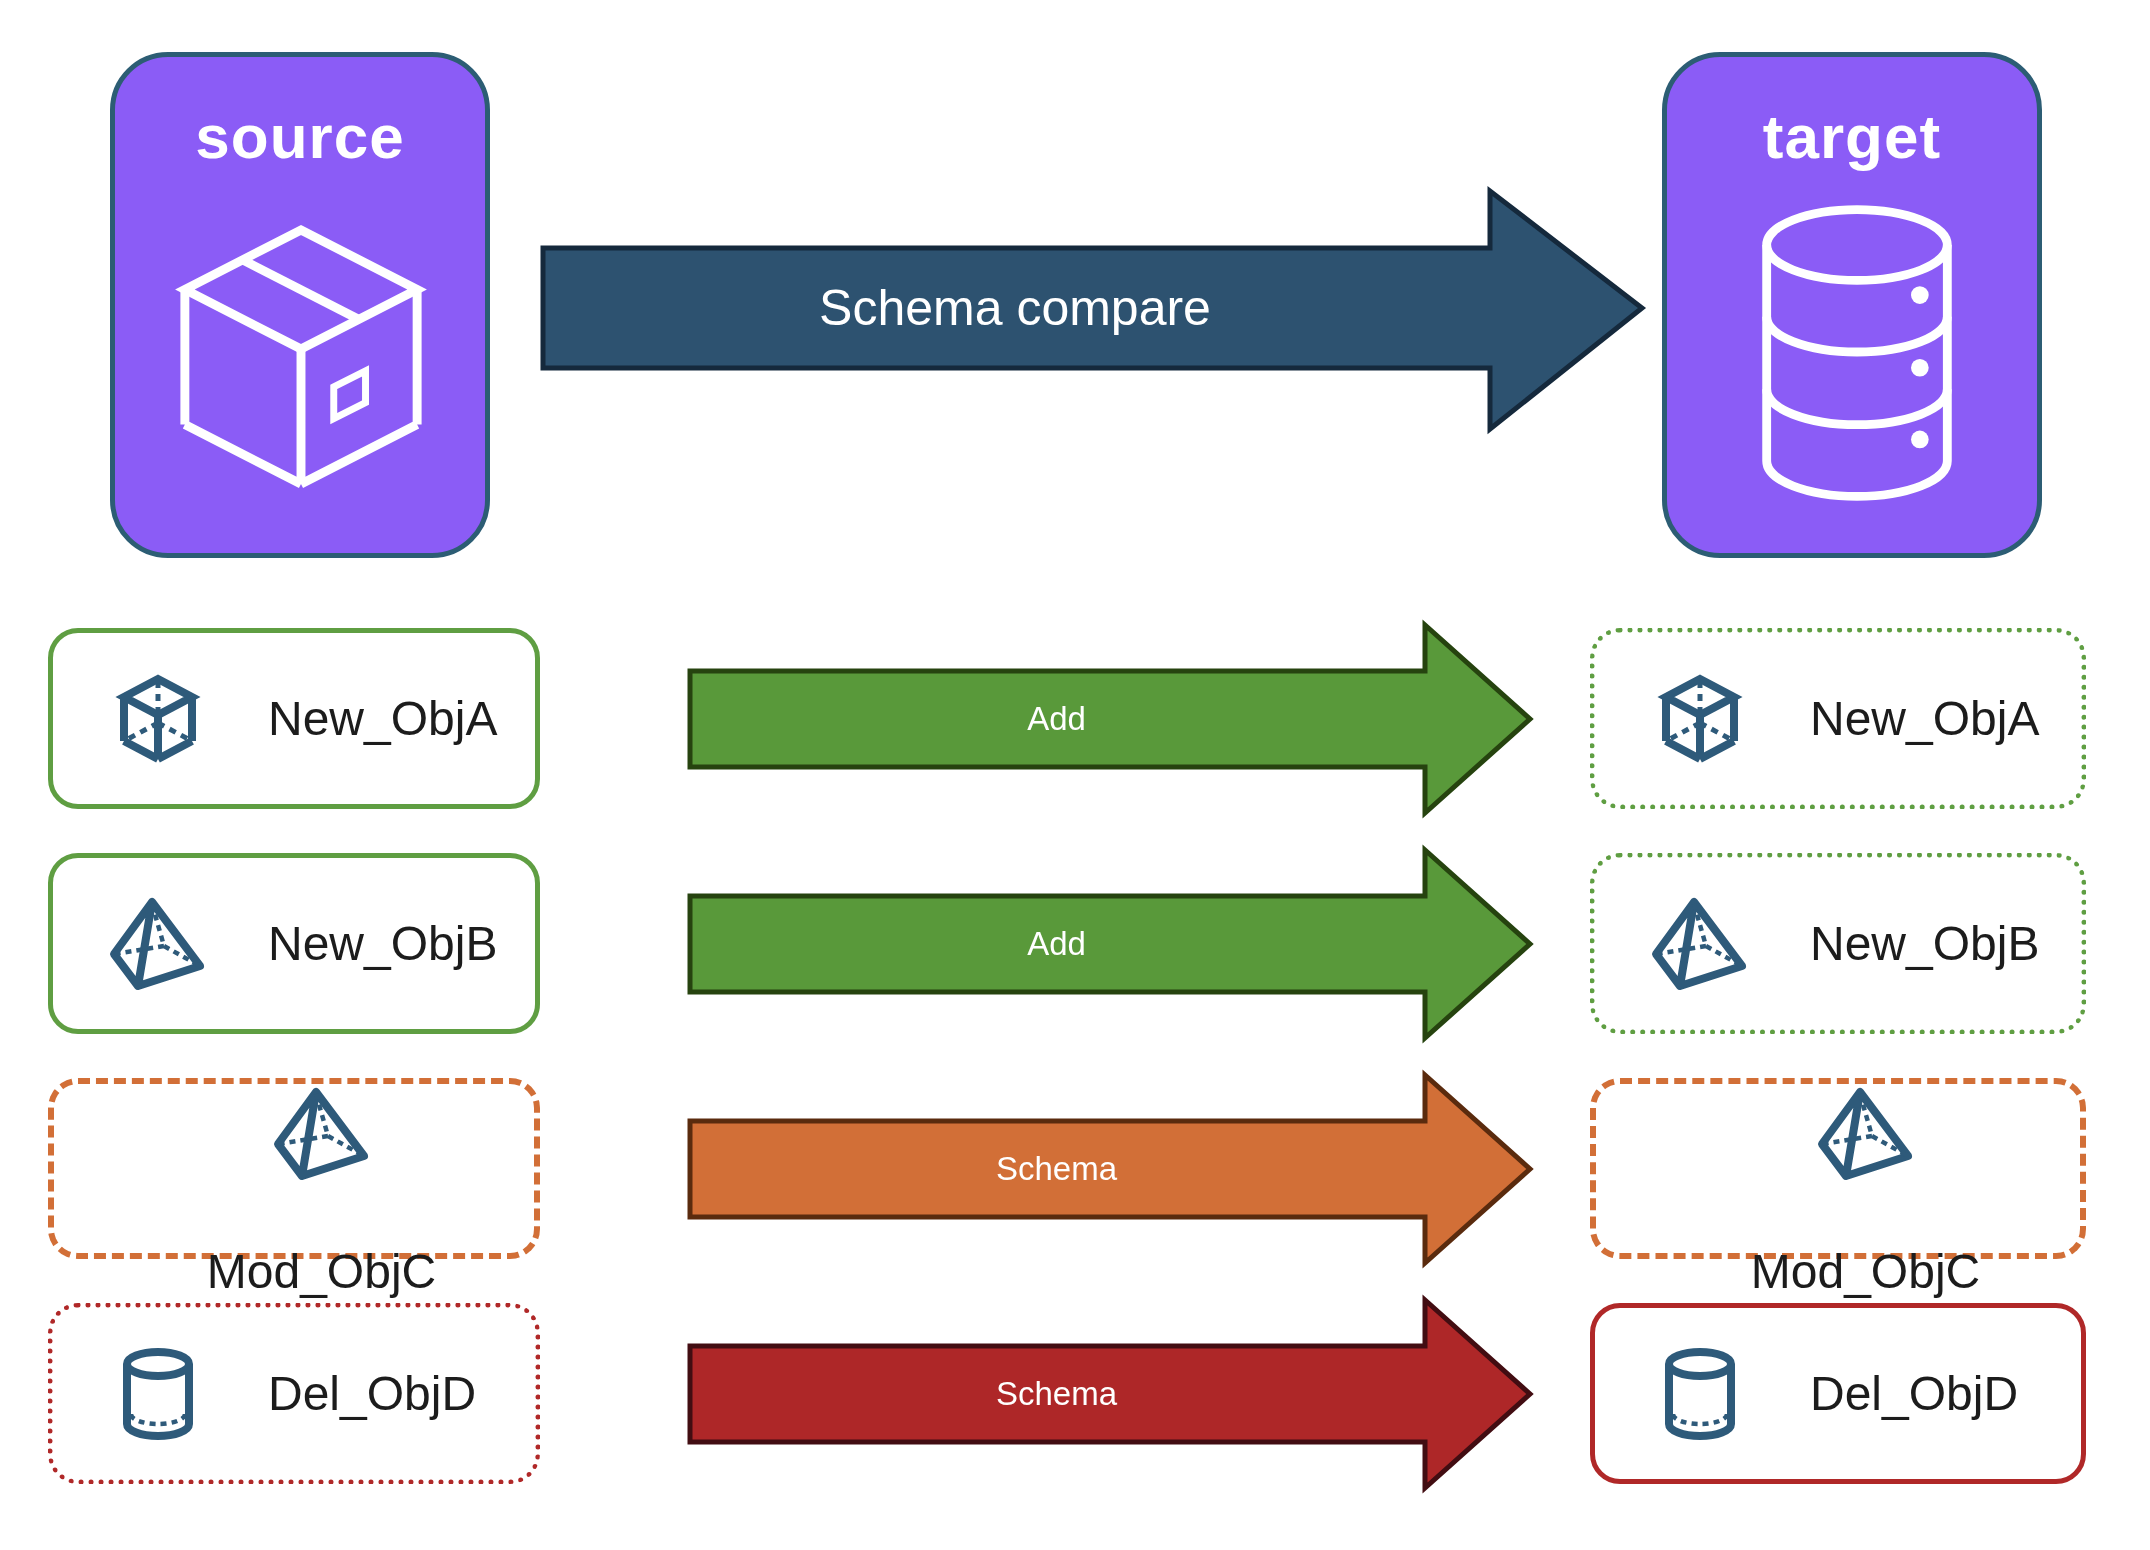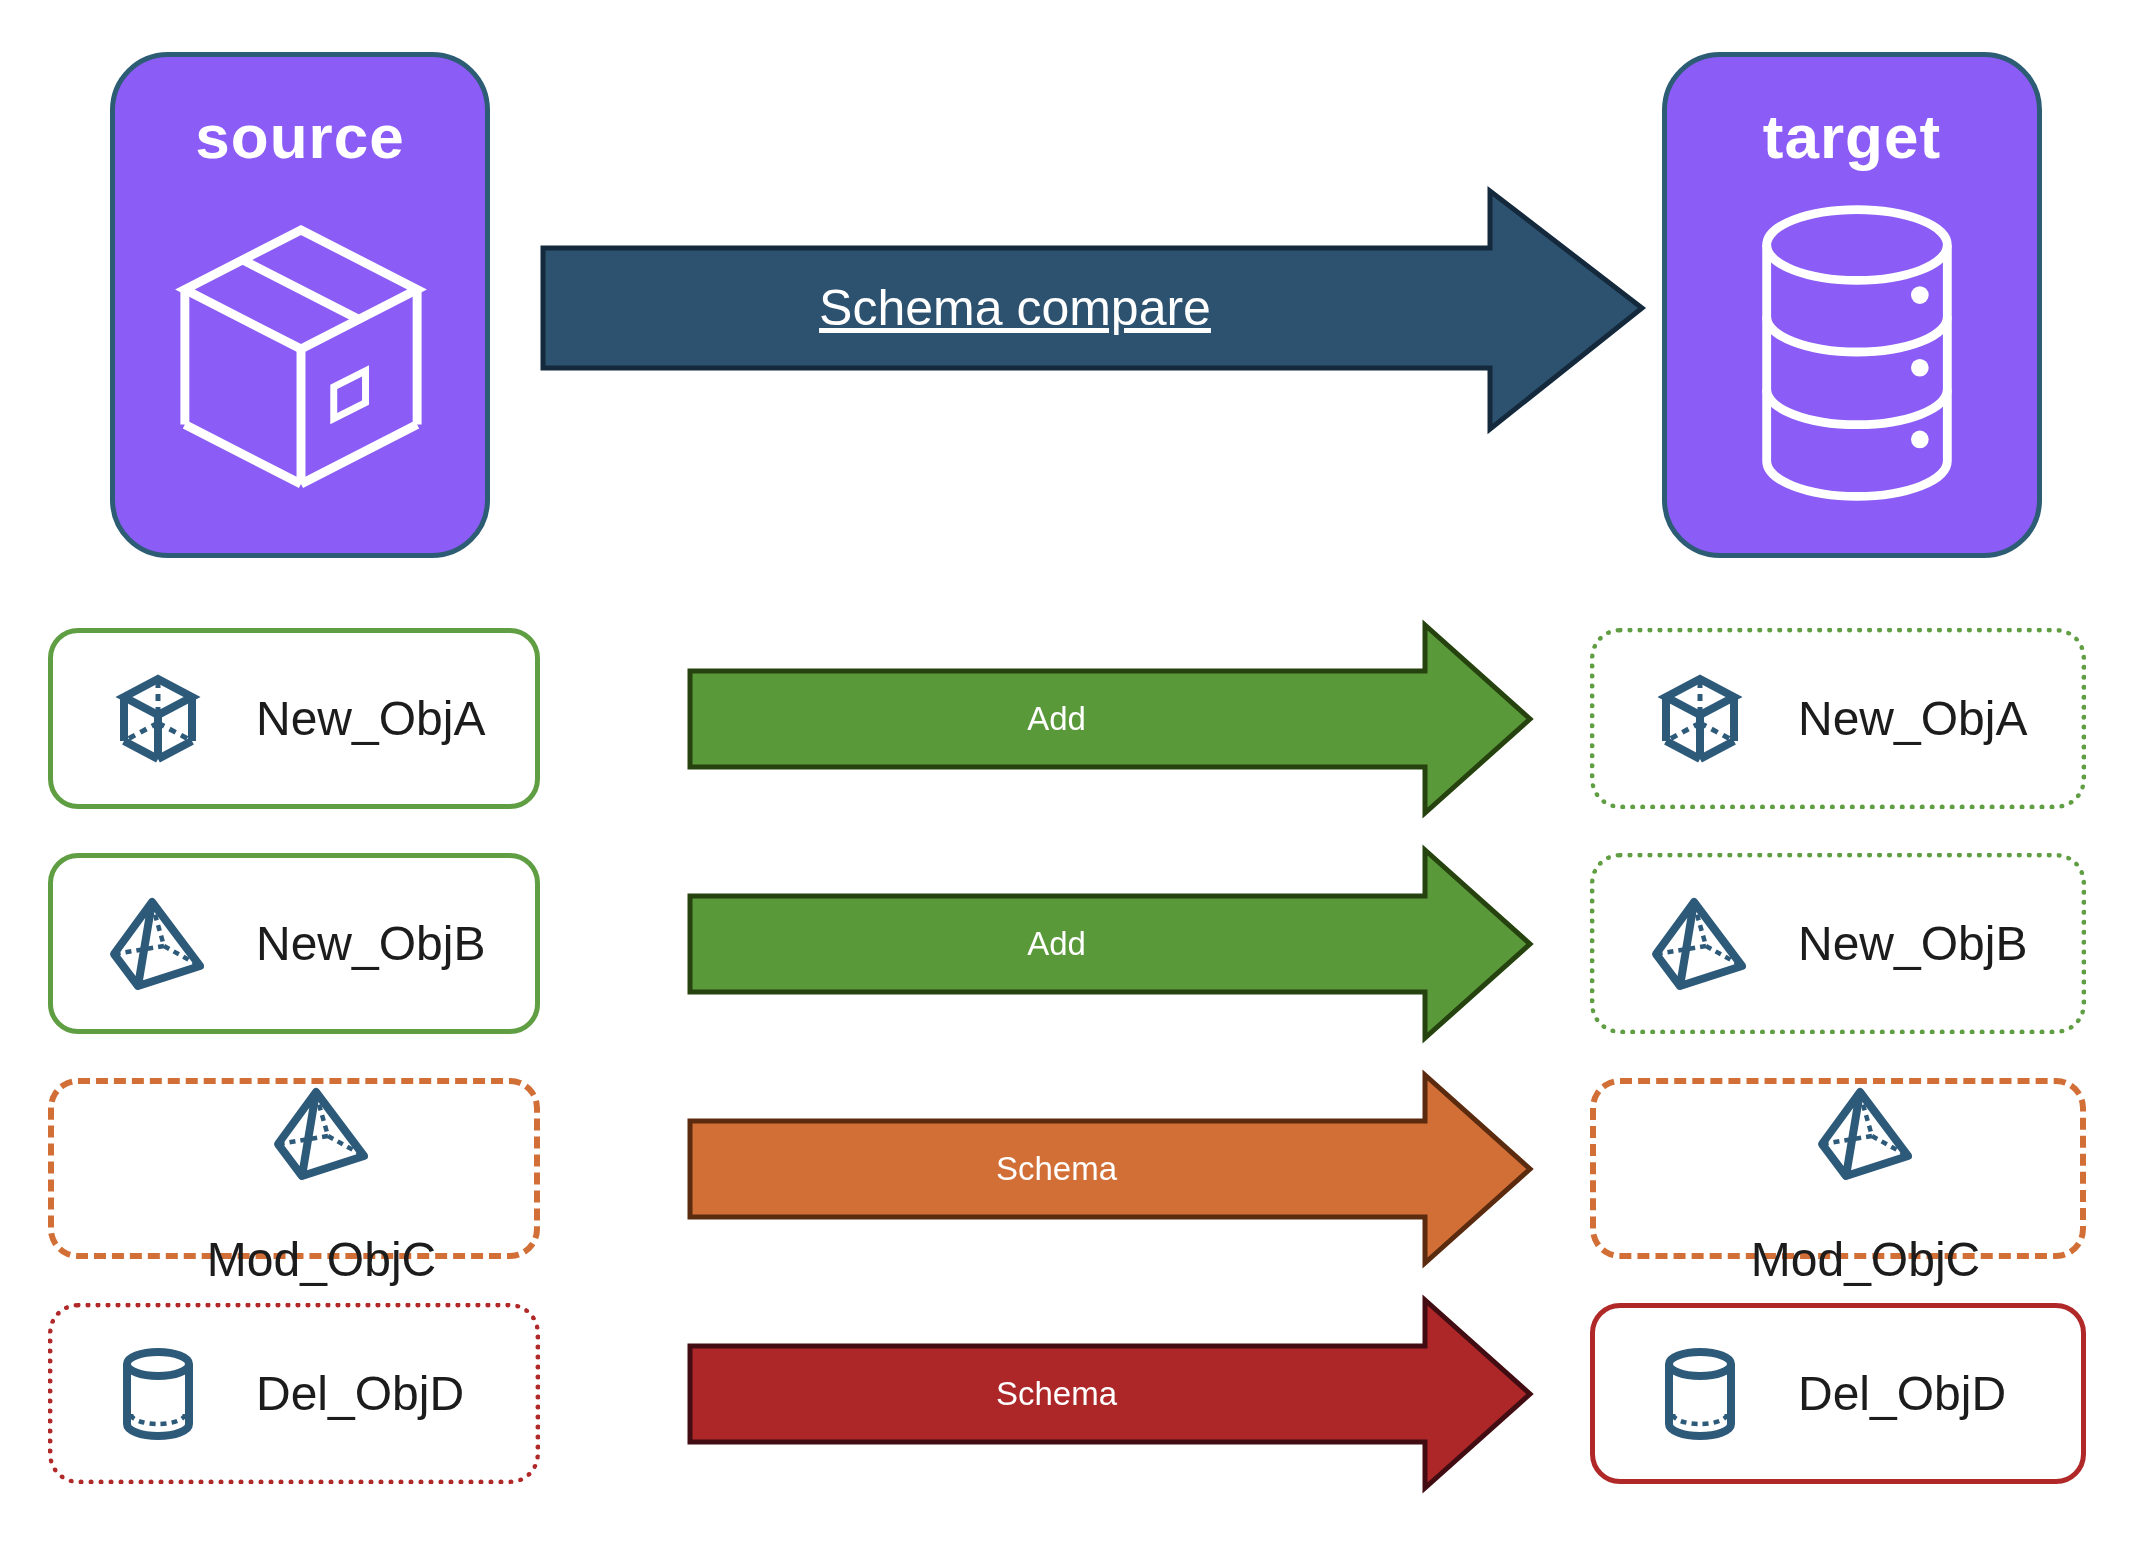--- a/index.html
+++ b/index.html
@@ -19,21 +19,21 @@
     color:#ffffff; font-size:62px; font-weight:bold; letter-spacing:1px;
   }
   .node-icon { position:absolute; color:#ffffff; }
   .node-icon.package  { left:52px; top:150px; width:268px; height:300px; }
   .node-icon.database { left:82px; top:138px; width:216px; height:316px; }
 
   
   .obj-box {
     position:absolute; height:181px; border-radius:30px; box-sizing:border-box;
     background:#ffffff; display:flex; align-items:center;
-    gap:48px; padding-left:55px;
+    gap:60px; padding-left:55px;
   }
   .obj-box.left  { left:48px;  width:492px; }
   .obj-box.right { left:1590px; width:496px; }
   .solid-green   { border:5px solid  #5f9e42; }
   .dotted-green  { border:5px dotted #5f9e42; }
   .dashed-orange { border:6px dashed #d26f37;flex-direction:column; }
   .dotted-red    { border:5px dotted #b02828; }
   .solid-red     { border:5px solid  #b02828; }
 
   .obj-icon { width:100px; height:100px; color:#2e5a7a; flex:0 0 auto; }
@@ -41,21 +41,21 @@
 
   
   .schema-arrow { position:absolute; left:540px; top:188px; width:1105px; height:244px; }
   .flow-arrow   { position:absolute; left:688px; width:845px; height:194px; }
   .arrow-svg { position:absolute; left:0; top:0; width:100%; height:100%; overflow:visible; }
   .arrow-label {
     position:absolute; display:flex; align-items:center; justify-content:center;
     color:#ffffff; font-size:33px;
   }
   .flow-arrow   .arrow-label { left:0; top:49px;  width:737px; height:96px; }
-  .schema-arrow .arrow-label { left:0; top:60px;  width:950px; height:120px; font-size:50px;text-decoration:underline; }
+  .schema-arrow .arrow-label { left:0; top:60px;  width:950px; height:120px; font-size:50px; }
 
   .fill-blue   { fill:#2d5270; stroke:#15293c; stroke-width:5; }
   .fill-green  { fill:#59993a; stroke:#26430f; stroke-width:5; }
   .fill-orange { fill:#d26f37; stroke:#5a2b0e; stroke-width:5; }
   .fill-red    { fill:#ae2728; stroke:#420d12; stroke-width:5; }
 
   .defs-holder { position:absolute; width:0; height:0; overflow:hidden; }
 </style>
 </head>
 <body>

